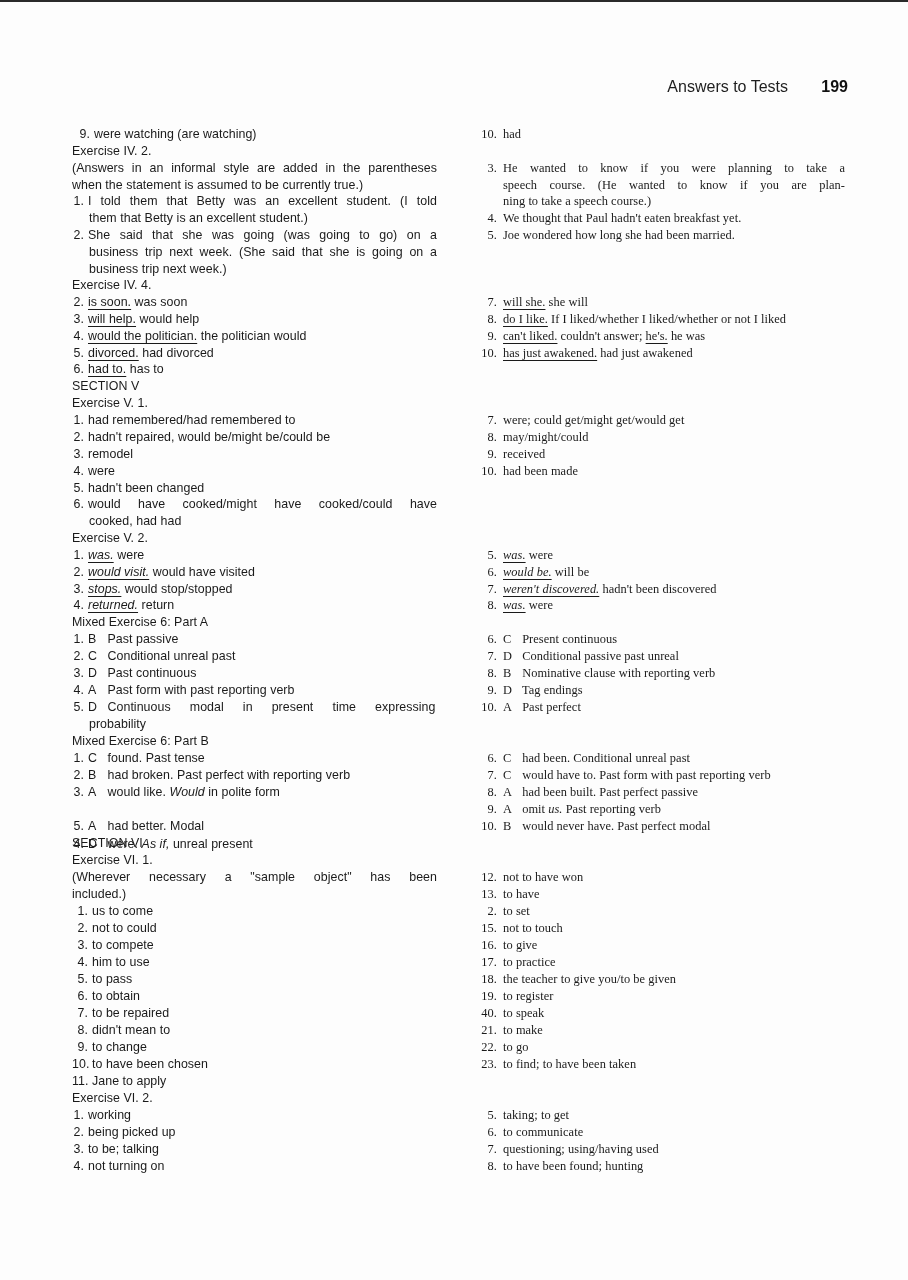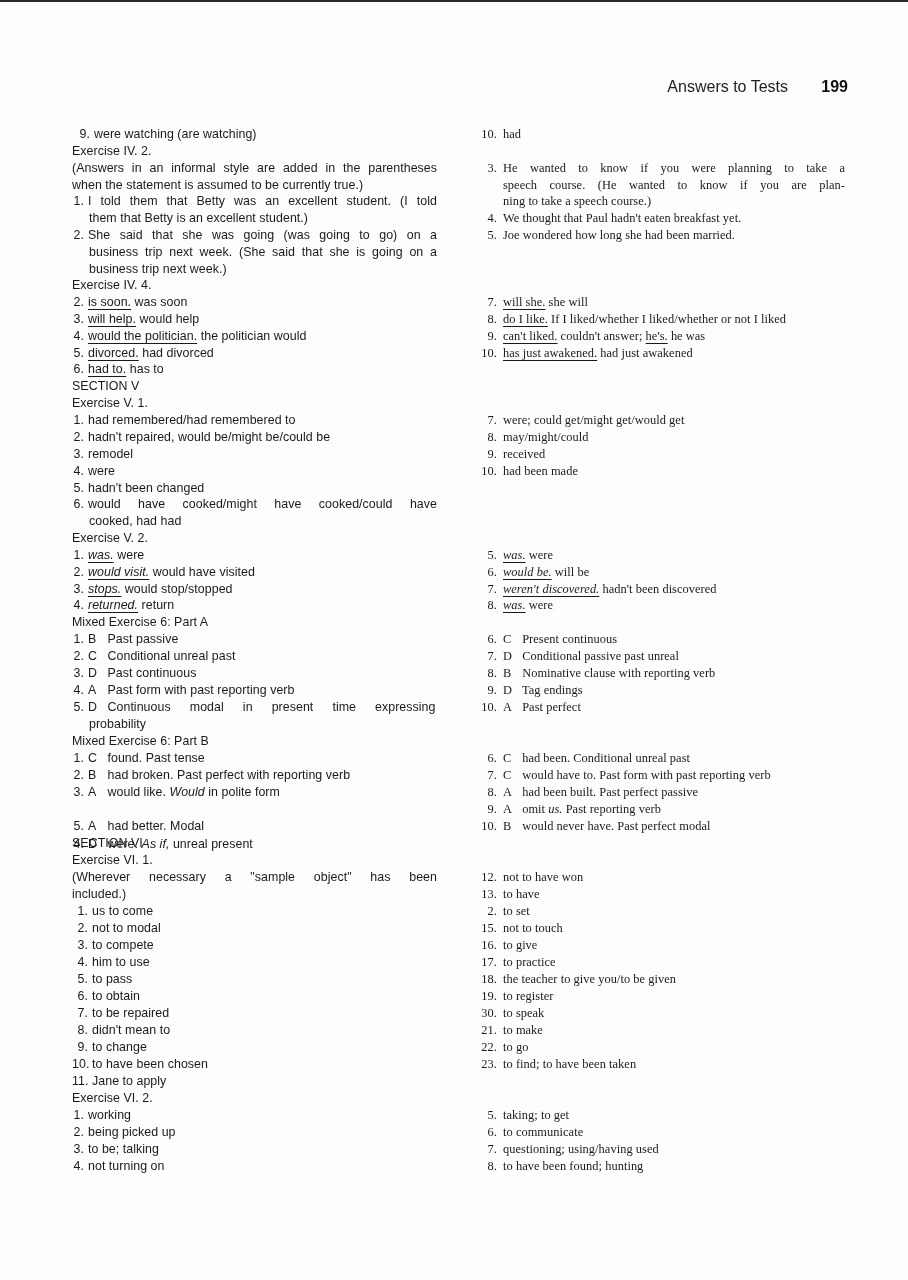--- a/index.html
+++ b/index.html
@@ -79,21 +79,21 @@
   <div class="ln L lc" style="top:767px"><span class="n">2.</span><span class="letter">B</span> <span>had broken. Past perfect with reporting verb</span></div>
   <div class="ln L lc" style="top:784px"><span class="n">3.</span><span class="letter">A</span> <span>would like.</span> <span class="i">Would</span> <span>in polite form</span></div>
   <div class="ln L lc" style="top:836px"><span class="n">4.</span><span class="letter">D</span> <span>were.</span> <span class="i">As if,</span> <span>unreal present</span></div>
   <div class="ln L lc" style="top:818px"><span class="n">5.</span><span class="letter">A</span> <span>had better. Modal</span></div>
 
   <div class="ln L" style="top:835px">SECTION VI</div>
   <div class="ln L" style="top:852px">Exercise VI. 1.</div>
   <div class="ln L justify" style="top:869px">(Wherever necessary a "sample object" has been</div>
   <div class="ln L" style="top:886px">included.)</div>
   <div class="ln L lc2" style="top:903px"><span class="n">1.</span><span>us to come</span></div>
-  <div class="ln L lc2" style="top:920px"><span class="n">2.</span><span>not to modal</span></div>
+  <div class="ln L lc2" style="top:920px"><span class="n">2.</span><span>not to could</span></div>
   <div class="ln L lc2" style="top:937px"><span class="n">3.</span><span>to compete</span></div>
   <div class="ln L lc2" style="top:954px"><span class="n">4.</span><span>him to use</span></div>
   <div class="ln L lc2" style="top:971px"><span class="n">5.</span><span>to pass</span></div>
   <div class="ln L lc2" style="top:988px"><span class="n">6.</span><span>to obtain</span></div>
   <div class="ln L lc2" style="top:1005px"><span class="n">7.</span><span>to be repaired</span></div>
   <div class="ln L lc2" style="top:1022px"><span class="n">8.</span><span>didn't mean to</span></div>
   <div class="ln L lc2" style="top:1039px"><span class="n">9.</span><span>to change</span></div>
   <div class="ln L lc2" style="top:1056px"><span class="n">10.</span><span>to have been chosen</span></div>
   <div class="ln L lc2" style="top:1073px"><span class="n">11.</span><span>Jane to apply</span></div>
 
@@ -141,21 +141,21 @@
   <div class="ln R rc" style="top:818px"><span class="n">10.</span><span class="letter">B</span> <span>would never have. Past perfect modal</span></div>
 
   <div class="ln R rc" style="top:869px"><span class="n">12.</span><span>not to have won</span></div>
   <div class="ln R rc" style="top:886px"><span class="n">13.</span><span>to have</span></div>
   <div class="ln R rc" style="top:903px"><span class="n">2.</span><span>to set</span></div>
   <div class="ln R rc" style="top:920px"><span class="n">15.</span><span>not to touch</span></div>
   <div class="ln R rc" style="top:937px"><span class="n">16.</span><span>to give</span></div>
   <div class="ln R rc" style="top:954px"><span class="n">17.</span><span>to practice</span></div>
   <div class="ln R rc" style="top:971px"><span class="n">18.</span><span>the teacher to give you/to be given</span></div>
   <div class="ln R rc" style="top:988px"><span class="n">19.</span><span>to register</span></div>
-  <div class="ln R rc" style="top:1005px"><span class="n">30.</span><span>to speak</span></div>
+  <div class="ln R rc" style="top:1005px"><span class="n">40.</span><span>to speak</span></div>
   <div class="ln R rc" style="top:1022px"><span class="n">21.</span><span>to make</span></div>
   <div class="ln R rc" style="top:1039px"><span class="n">22.</span><span>to go</span></div>
   <div class="ln R rc" style="top:1056px"><span class="n">23.</span><span>to find; to have been taken</span></div>
 
   <div class="ln R rc" style="top:1107px"><span class="n">5.</span><span>taking; to get</span></div>
   <div class="ln R rc" style="top:1124px"><span class="n">6.</span><span>to communicate</span></div>
   <div class="ln R rc" style="top:1141px"><span class="n">7.</span><span>questioning; using/having used</span></div>
   <div class="ln R rc" style="top:1158px"><span class="n">8.</span><span>to have been found; hunting</span></div>
 </div>
 

